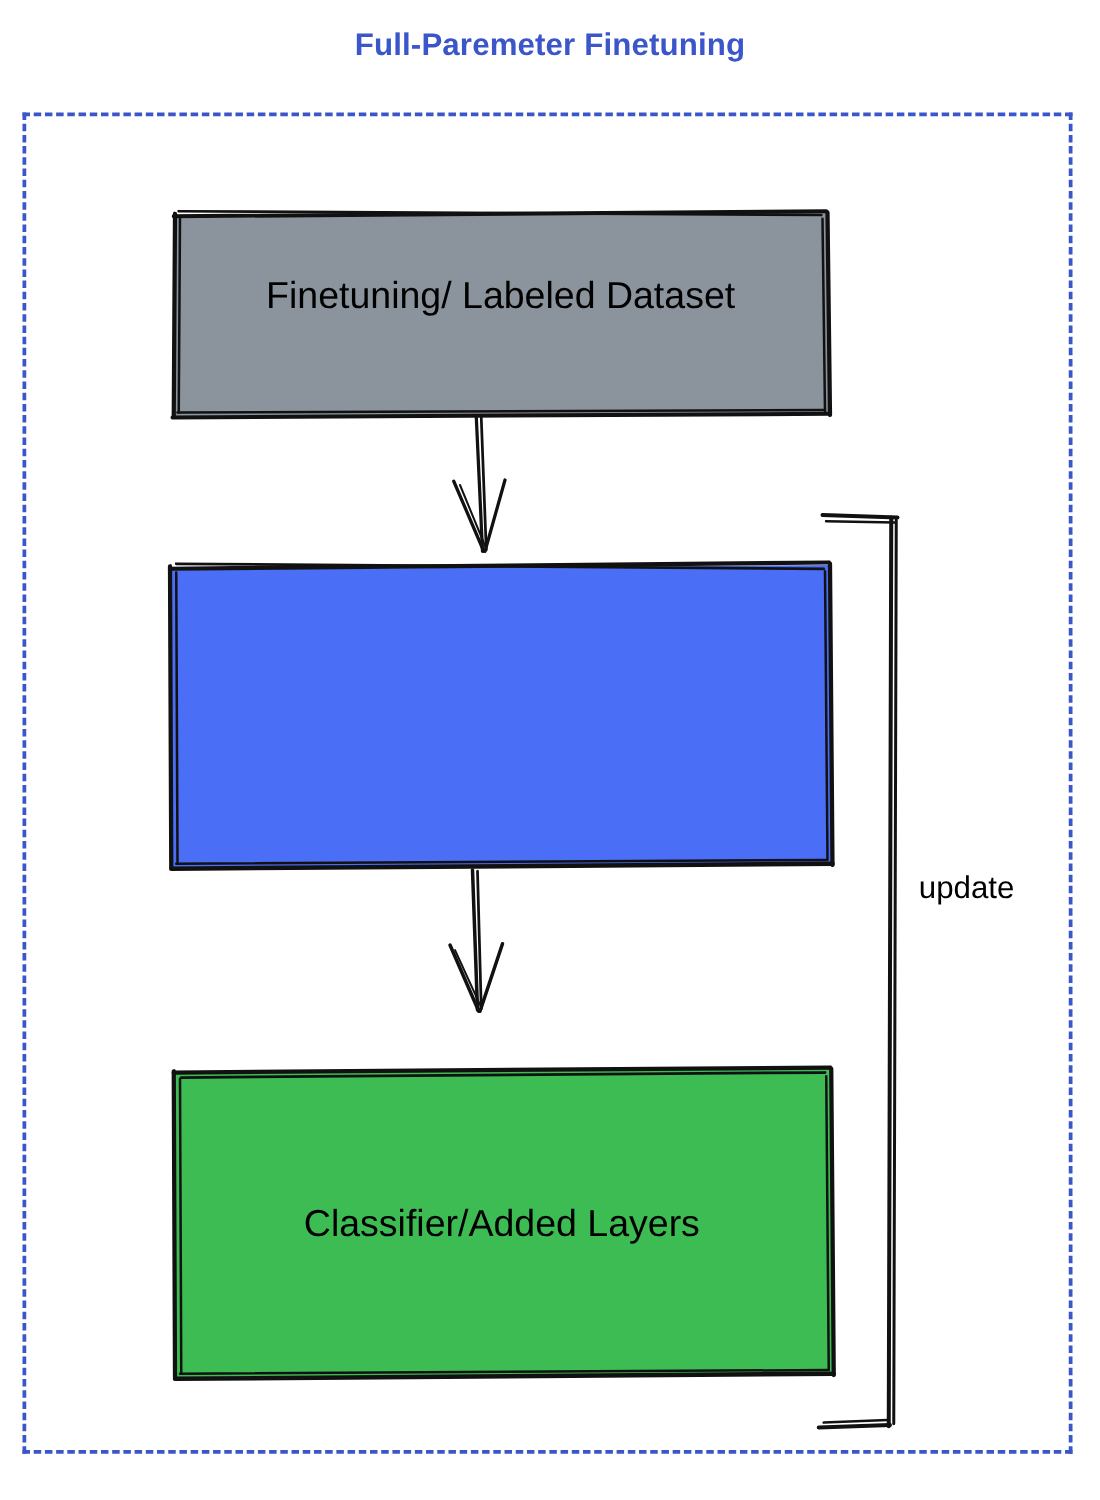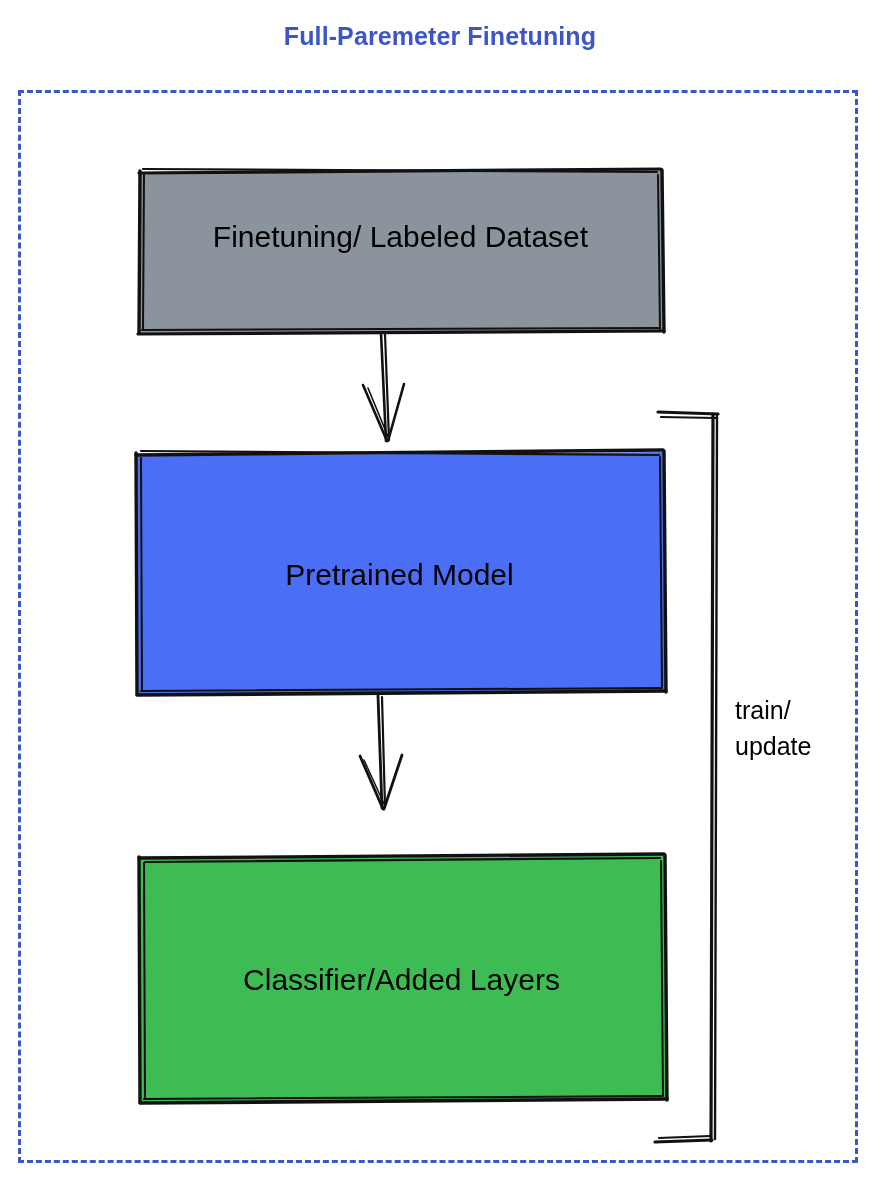--- a/index.html
+++ b/index.html
@@ -184,26 +184,22 @@
 
       <path d="M712,1140 L655,1142" stroke="#111" stroke-width="3.2" fill="none" stroke-linecap="round"></path>
       <path d="M710,1136 L659,1138" stroke="#111" stroke-width="2.2" fill="none" stroke-linecap="round"></path>
     </g>
   </svg>
 
   <div class="node" id="node-dataset">
     <div class="node-label">Finetuning/ Labeled Dataset</div>
   </div>
 
-  <div class="node" id="node-pretrained">
-    <div class="node-label">Pretrained Model</div>
-  </div>
 
   <div class="node" id="node-classifier">
     <div class="node-label">Classifier/Added Layers</div>
   </div>
 
   <div class="loop-label">
-    <div>train/</div>
     <div>update</div>
   </div>
 
 </div>
 
 </body></html>

